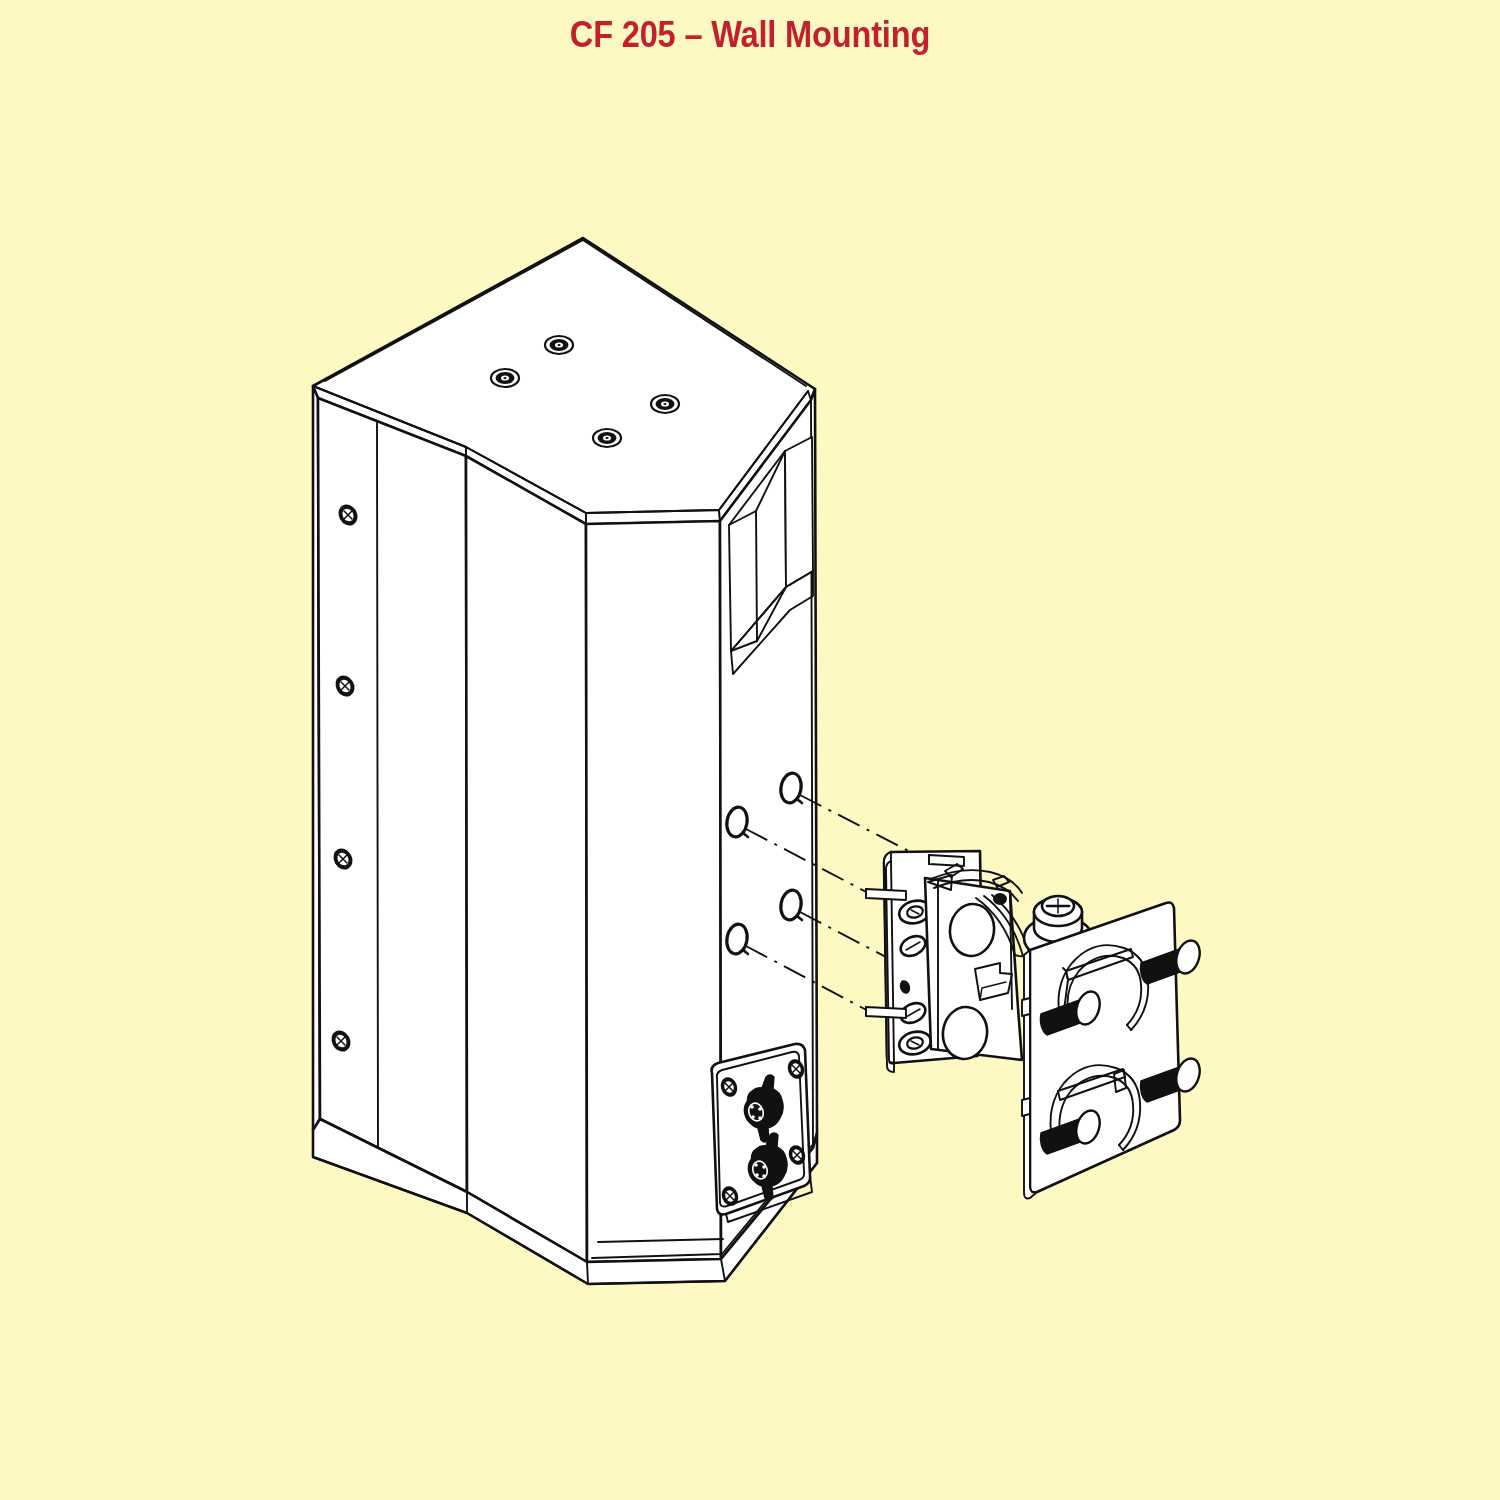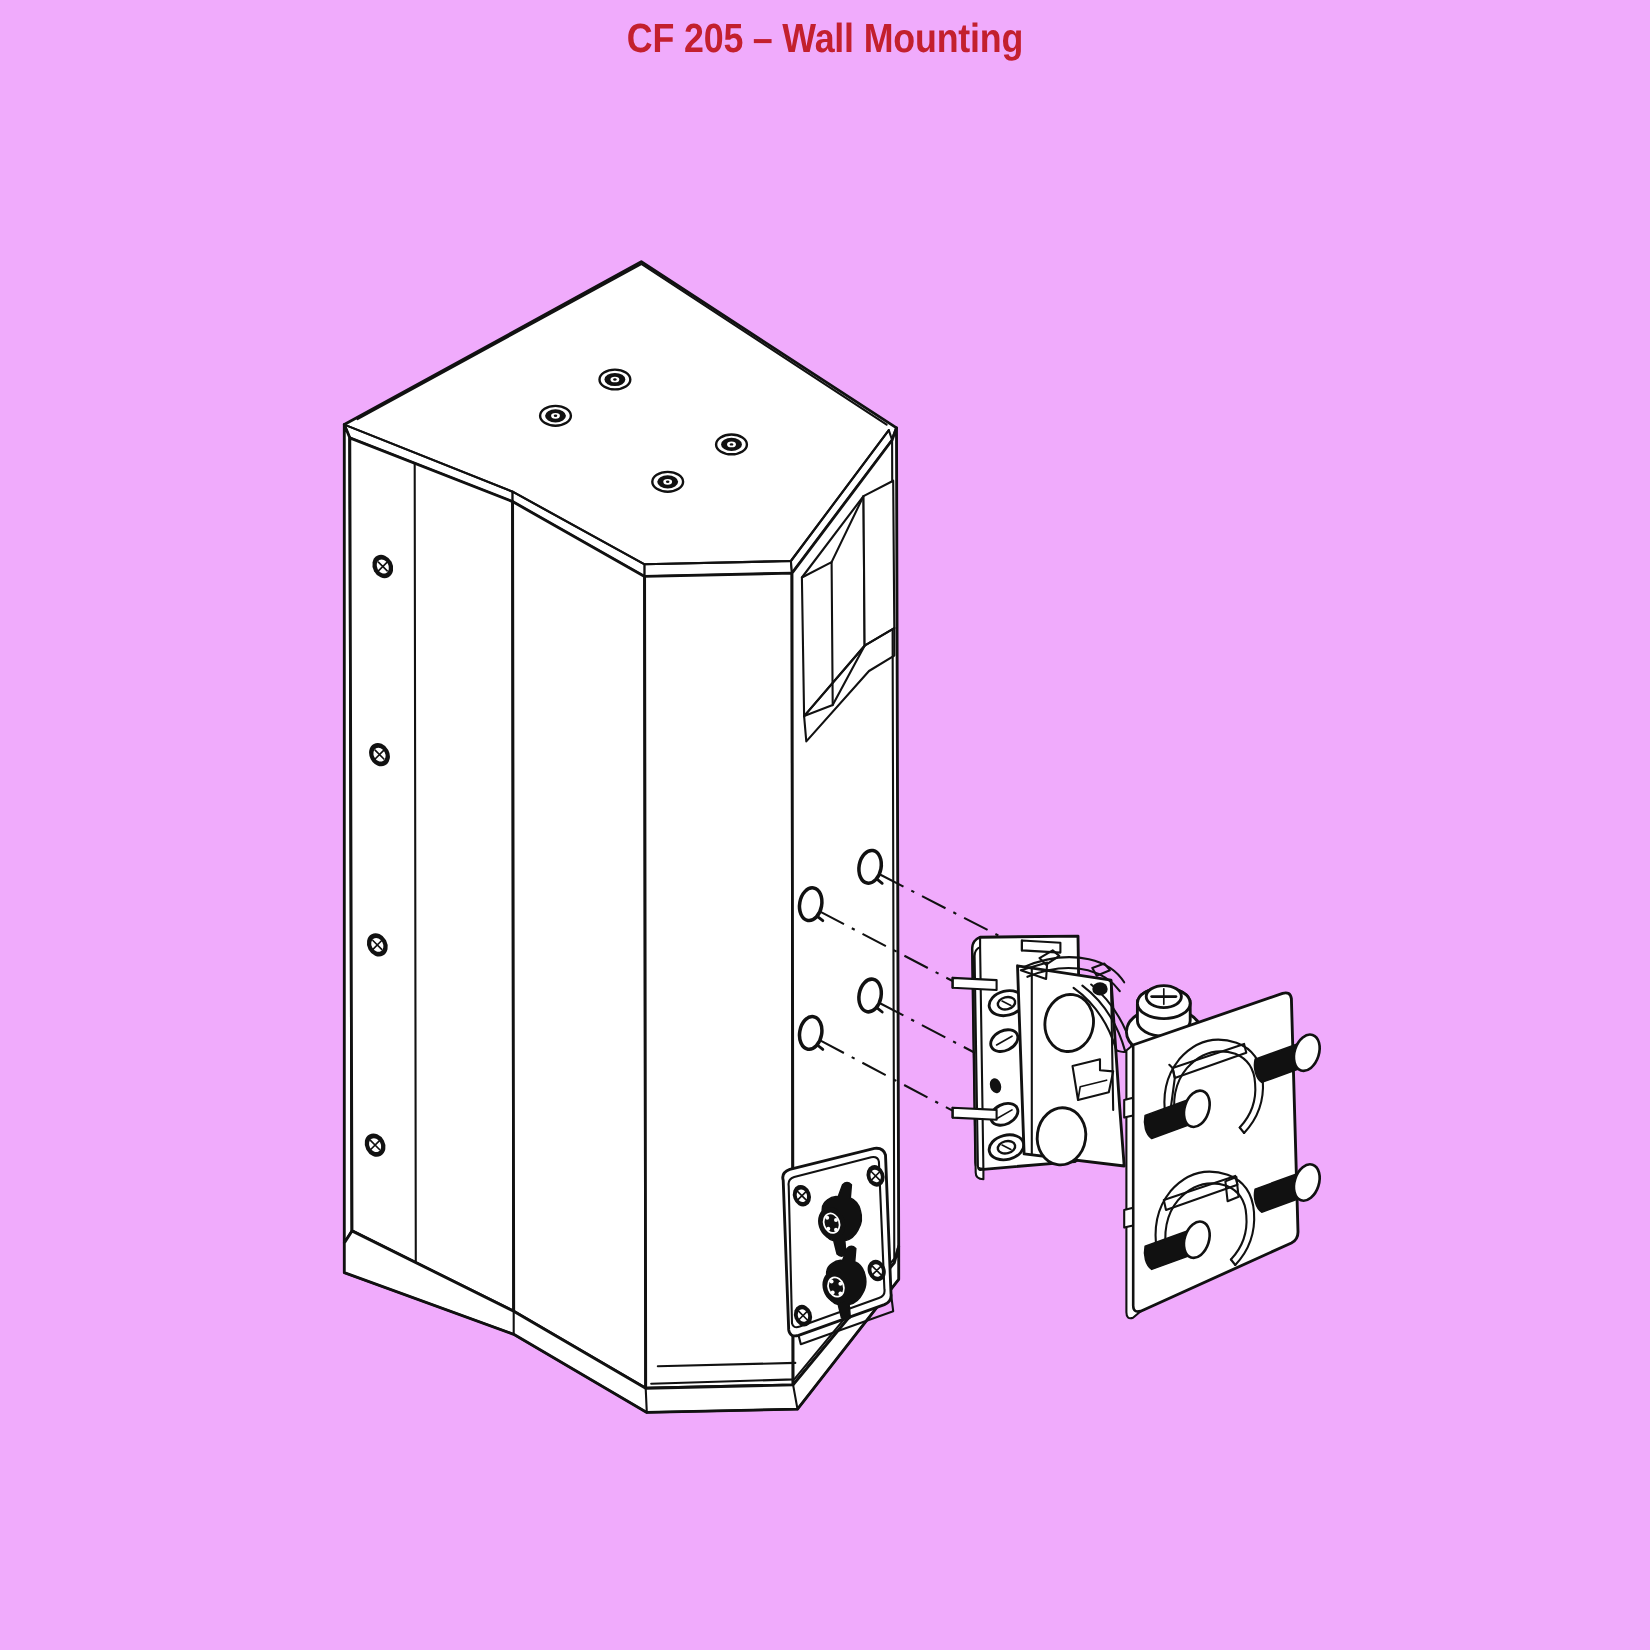--- a/index.html
+++ b/index.html
@@ -12,21 +12,21 @@
     width: 1500px;
     height: 1500px;
     position: relative;
     overflow: hidden;
     font-family: "Liberation Sans", sans-serif;
   }
   #page {
     position: relative;
     width: 1500px;
     height: 1500px;
-    background: #f0abfc;
+    background: #fef9c3;
   }
   #title {
     position: absolute;
     left: 0;
     top: 14px;
     width: 1500px;
     text-align: center;
     font-family: "Liberation Sans", sans-serif;
     font-weight: bold;
     font-size: 37px;

